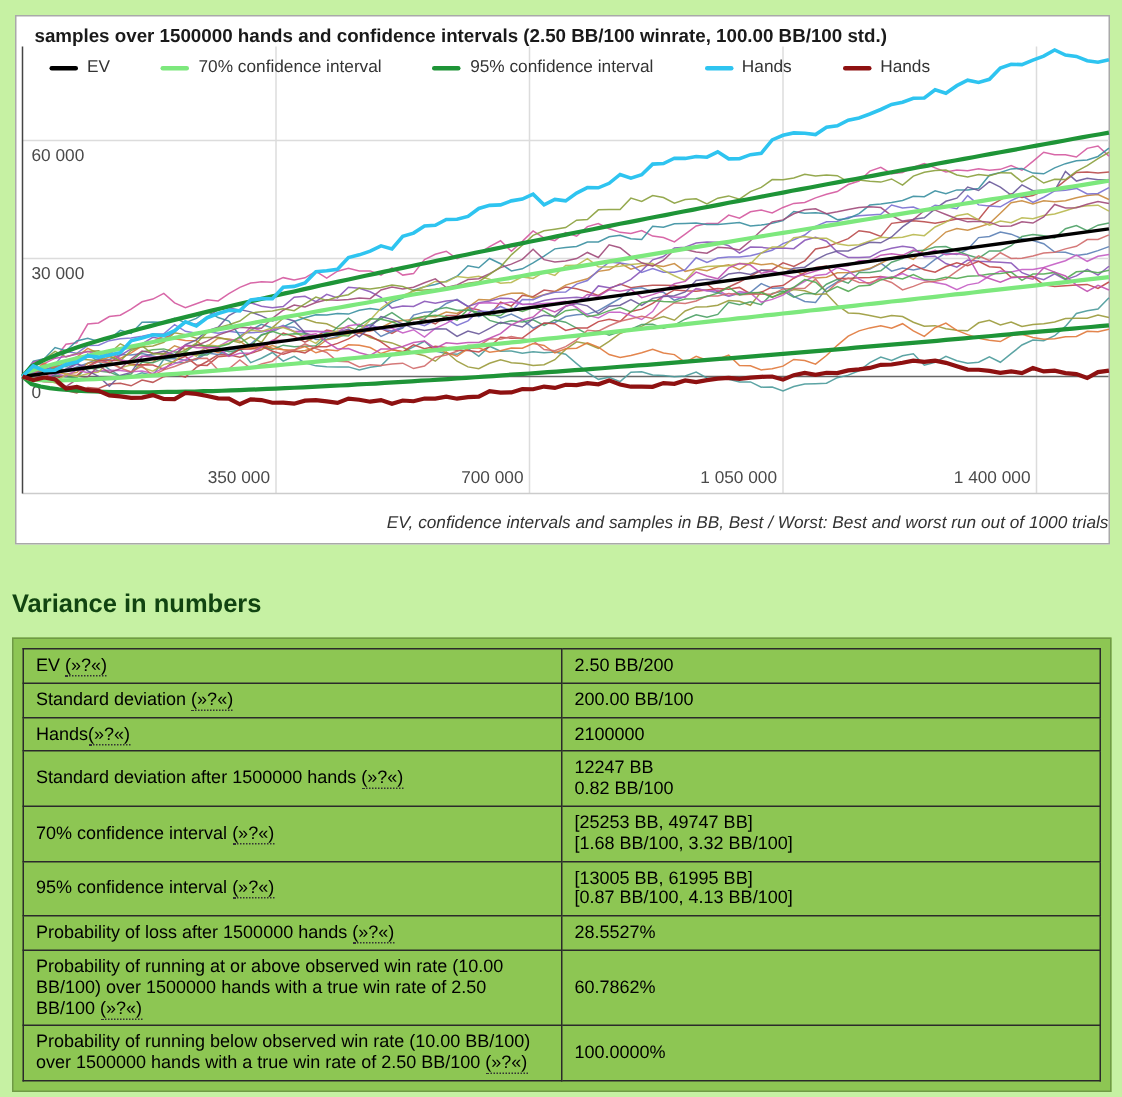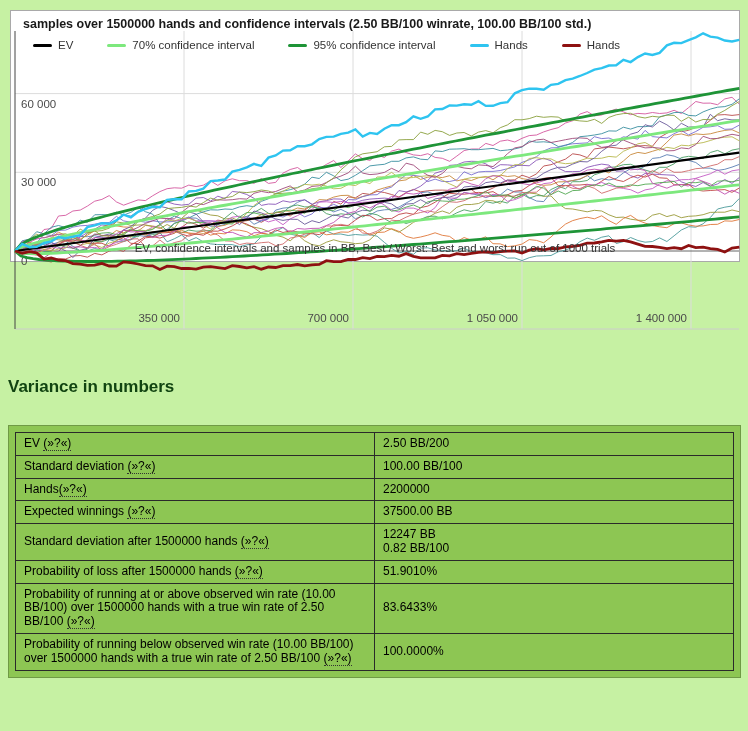--- a/index.html
+++ b/index.html
@@ -4,37 +4,37 @@
 <style>
   html,body{margin:0;padding:0;}
   body{
     width:748px;height:731px;overflow:hidden;
     background:#c6f1a3;
     font-family:"Liberation Sans","DejaVu Sans",sans-serif;
     position:relative;
   }
   
   .chart-card{
-    position:absolute;left:10px;top:10px;width:730px;height:252px;
+    position:absolute;left:10px;top:10px;width:730px;height:353px;
     background:#ffffff;border:1px solid #a9a9a9;box-sizing:border-box;padding-left:28px;
   }
   .chart-title{
     position:absolute;left:12px;top:6px;right:10px;
     font-size:12.5px;font-weight:bold;color:#1a1a1a;z-index:3;
   }
   .chart-legend{
     position:absolute;left:22px;top:28px;z-index:3;
     display:flex;align-items:center;gap:34px;
   }
   .legend-item{display:flex;align-items:center;gap:6px;cursor:pointer;}
   .legend-swatch{width:19px;height:3px;border-radius:2px;}
   .legend-label{font-size:11.5px;color:#333;}
   .chart-caption{
-    position:absolute;left:0;right:0;bottom:7px;text-align:center;
-    font-size:11.5px;color:#333;z-index:3;
+    position:absolute;left:0;right:0;bottom:7px;text-align:right;
+    font-size:11.5px;color:#333;z-index:3;font-style:italic;
   }
   #plot{position:absolute;left:0;top:0;z-index:1;}
   #plot text{font-family:"Liberation Sans","DejaVu Sans",sans-serif;}
   
   .section-heading{
     margin:16px 0 0 8px;
     font-size:17px;font-weight:bold;color:#114411;
   }
   .table-wrap{
     position:absolute;left:8px;top:425px;width:733px;box-sizing:border-box;
@@ -120,52 +120,56 @@
       <path d="M4.0,240.0L10.0,245.0L16.1,246.7L22.1,247.7L28.1,248.5L34.2,249.0L40.2,249.4L46.3,249.8L52.3,250.0L58.3,250.2L64.4,250.4L70.4,250.4L76.4,250.5L82.5,250.5L88.5,250.5L94.5,250.4L100.6,250.3L106.6,250.2L112.6,250.1L118.7,250.0L124.7,249.8L130.8,249.7L136.8,249.5L142.8,249.3L148.9,249.1L154.9,248.8L160.9,248.6L167.0,248.3L173.0,248.1L179.0,247.8L185.1,247.5L191.1,247.2L197.1,246.9L203.2,246.6L209.2,246.3L215.3,246.0L221.3,245.7L227.3,245.3L233.4,245.0L239.4,244.7L245.4,244.3L251.5,243.9L257.5,243.6L263.5,243.2L269.6,242.8L275.6,242.5L281.6,242.1L287.7,241.7L293.7,241.3L299.8,240.9L305.8,240.5L311.8,240.1L317.9,239.7L323.9,239.3L329.9,238.8L336.0,238.4L342.0,238.0L348.0,237.6L354.1,237.1L360.1,236.7L366.1,236.2L372.2,235.8L378.2,235.4L384.3,234.9L390.3,234.5L396.3,234.0L402.4,233.5L408.4,233.1L414.4,232.6L420.5,232.2L426.5,231.7L432.5,231.2L438.6,230.7L444.6,230.3L450.6,229.8L456.7,229.3L462.7,228.8L468.8,228.3L474.8,227.9L480.8,227.4L486.9,226.9L492.9,226.4L498.9,225.9L505.0,225.4L511.0,224.9L517.0,224.4L523.1,223.9L529.1,223.4L535.1,222.9L541.2,222.4L547.2,221.9L553.3,221.4L559.3,220.8L565.3,220.3L571.4,219.8L577.4,219.3L583.4,218.8L589.5,218.3L595.5,217.7L601.5,217.2L607.6,216.7L613.6,216.2L619.6,215.6L625.7,215.1L631.7,214.6L637.8,214.0L643.8,213.5L649.8,213.0L655.9,212.4L661.9,211.9L667.9,211.3L674.0,210.8L680.0,210.3L686.0,209.7L692.1,209.2L698.1,208.6L704.1,208.1L710.2,207.5L716.2,207.0L722.3,206.4L728.3,205.9" fill="none" stroke="#1e9437" stroke-width="2.8"></path>
       <path d="M4.0,240.0L10.0,236.2L16.1,234.2L22.1,232.5L28.1,230.9L34.2,229.3L40.2,227.9L46.3,226.5L52.3,225.1L58.3,223.8L64.4,222.5L70.4,221.3L76.4,220.0L82.5,218.8L88.5,217.5L94.5,216.3L100.6,215.2L106.6,214.0L112.6,212.8L118.7,211.6L124.7,210.5L130.8,209.3L136.8,208.2L142.8,207.1L148.9,206.0L154.9,204.8L160.9,203.7L167.0,202.6L173.0,201.5L179.0,200.4L185.1,199.3L191.1,198.3L197.1,197.2L203.2,196.1L209.2,195.0L215.3,194.0L221.3,192.9L227.3,191.8L233.4,190.8L239.4,189.7L245.4,188.7L251.5,187.6L257.5,186.6L263.5,185.5L269.6,184.5L275.6,183.4L281.6,182.4L287.7,181.4L293.7,180.3L299.8,179.3L305.8,178.3L311.8,177.2L317.9,176.2L323.9,175.2L329.9,174.2L336.0,173.2L342.0,172.1L348.0,171.1L354.1,170.1L360.1,169.1L366.1,168.1L372.2,167.1L378.2,166.1L384.3,165.1L390.3,164.1L396.3,163.1L402.4,162.1L408.4,161.1L414.4,160.1L420.5,159.1L426.5,158.1L432.5,157.1L438.6,156.1L444.6,155.1L450.6,154.1L456.7,153.1L462.7,152.1L468.8,151.1L474.8,150.2L480.8,149.2L486.9,148.2L492.9,147.2L498.9,146.2L505.0,145.2L511.0,144.3L517.0,143.3L523.1,142.3L529.1,141.3L535.1,140.3L541.2,139.4L547.2,138.4L553.3,137.4L559.3,136.4L565.3,135.5L571.4,134.5L577.4,133.5L583.4,132.6L589.5,131.6L595.5,130.6L601.5,129.7L607.6,128.7L613.6,127.7L619.6,126.8L625.7,125.8L631.7,124.8L637.8,123.9L643.8,122.9L649.8,121.9L655.9,121.0L661.9,120.0L667.9,119.1L674.0,118.1L680.0,117.1L686.0,116.2L692.1,115.2L698.1,114.3L704.1,113.3L710.2,112.4L716.2,111.4L722.3,110.4L728.3,109.5" fill="none" stroke="#7de87d" stroke-width="2.8"></path>
       <path d="M4.0,240.0L10.0,242.1L16.1,242.5L22.1,242.6L28.1,242.6L34.2,242.5L40.2,242.3L46.3,242.0L52.3,241.7L58.3,241.4L64.4,241.1L70.4,240.7L76.4,240.3L82.5,239.9L88.5,239.5L94.5,239.1L100.6,238.6L106.6,238.2L112.6,237.7L118.7,237.2L124.7,236.7L130.8,236.2L136.8,235.7L142.8,235.2L148.9,234.7L154.9,234.2L160.9,233.6L167.0,233.1L173.0,232.6L179.0,232.0L185.1,231.5L191.1,230.9L197.1,230.4L203.2,229.8L209.2,229.2L215.3,228.7L221.3,228.1L227.3,227.5L233.4,226.9L239.4,226.3L245.4,225.8L251.5,225.2L257.5,224.6L263.5,224.0L269.6,223.4L275.6,222.8L281.6,222.2L287.7,221.6L293.7,221.0L299.8,220.4L305.8,219.7L311.8,219.1L317.9,218.5L323.9,217.9L329.9,217.3L336.0,216.7L342.0,216.0L348.0,215.4L354.1,214.8L360.1,214.2L366.1,213.5L372.2,212.9L378.2,212.3L384.3,211.6L390.3,211.0L396.3,210.4L402.4,209.7L408.4,209.1L414.4,208.4L420.5,207.8L426.5,207.2L432.5,206.5L438.6,205.9L444.6,205.2L450.6,204.6L456.7,203.9L462.7,203.3L468.8,202.6L474.8,202.0L480.8,201.3L486.9,200.7L492.9,200.0L498.9,199.3L505.0,198.7L511.0,198.0L517.0,197.4L523.1,196.7L529.1,196.0L535.1,195.4L541.2,194.7L547.2,194.0L553.3,193.4L559.3,192.7L565.3,192.0L571.4,191.4L577.4,190.7L583.4,190.0L589.5,189.4L595.5,188.7L601.5,188.0L607.6,187.4L613.6,186.7L619.6,186.0L625.7,185.3L631.7,184.7L637.8,184.0L643.8,183.3L649.8,182.6L655.9,181.9L661.9,181.3L667.9,180.6L674.0,179.9L680.0,179.2L686.0,178.5L692.1,177.9L698.1,177.2L704.1,176.5L710.2,175.8L716.2,175.1L722.3,174.4L728.3,173.8" fill="none" stroke="#7de87d" stroke-width="2.8"></path>
       <path d="M4.0,240.0L728.3,141.6" fill="none" stroke="#000000" stroke-width="2.2"></path>
       <path d="M4.0,240.0L11.2,233.0L18.5,236.2L25.7,235.8L33.0,232.0L40.2,230.4L47.5,226.3L54.7,227.1L61.9,225.7L69.2,224.1L76.4,216.2L83.7,214.4L90.9,212.2L98.2,212.8L105.4,209.4L112.6,203.6L119.9,206.3L127.1,200.8L134.4,198.0L141.6,195.8L148.9,196.2L156.1,189.0L163.3,188.1L170.6,188.2L177.8,180.5L185.1,179.9L192.3,177.6L199.6,170.1L206.8,169.5L214.0,168.5L221.3,160.7L228.5,158.9L235.8,156.4L243.0,152.9L250.3,155.0L257.5,146.6L264.7,144.4L272.0,139.6L279.2,139.2L286.5,135.3L293.7,135.2L301.0,133.3L308.2,128.0L315.4,125.9L322.7,125.6L329.9,122.9L337.2,121.7L344.4,118.4L351.7,125.6L358.9,121.9L366.1,122.9L373.4,117.7L380.6,114.1L387.9,114.2L395.1,111.2L402.4,105.3L409.6,107.8L416.8,105.5L424.1,98.4L431.3,98.0L438.6,94.5L445.8,94.6L453.1,93.3L460.3,93.8L467.5,90.2L474.8,94.9L482.0,94.8L489.3,92.1L496.5,91.2L503.8,82.3L511.0,79.2L518.2,77.6L525.5,77.8L532.7,78.7L540.0,73.8L547.2,72.9L554.5,69.1L561.7,67.6L568.9,65.0L576.2,62.0L583.4,58.6L590.7,57.1L597.9,54.5L605.2,54.3L612.4,48.8L619.6,51.1L626.9,46.1L634.1,42.5L641.4,44.0L648.6,41.9L655.9,34.4L663.1,31.8L670.3,32.1L677.6,29.1L684.8,26.4L692.1,22.3L699.3,25.7L706.6,26.6L713.8,29.5L721.0,30.5L728.3,28.8" fill="none" stroke="#2ec4f0" stroke-width="2.4"></path>
       <path d="M4.0,240.0L11.2,242.4L18.5,240.7L25.7,241.9L33.0,248.1L40.2,247.0L47.5,249.1L54.7,249.6L61.9,252.6L69.2,253.2L76.4,254.3L83.7,254.1L90.9,252.4L98.2,255.0L105.4,255.1L112.6,250.9L119.9,251.6L127.1,253.0L134.4,254.6L141.6,254.8L148.9,258.5L156.1,255.2L163.3,255.7L170.6,257.5L177.8,257.4L185.1,258.1L192.3,256.1L199.6,255.7L206.8,256.6L214.0,257.6L221.3,254.7L228.5,255.5L235.8,256.8L243.0,255.7L250.3,258.2L257.5,256.0L264.7,256.5L272.0,254.7L279.2,254.7L286.5,253.5L293.7,254.8L301.0,253.8L308.2,253.4L315.4,249.7L322.7,250.7L329.9,250.6L337.2,248.4L344.4,248.5L351.7,246.7L358.9,247.6L366.1,245.5L373.4,245.7L380.6,244.4L387.9,245.2L395.1,242.6L402.4,245.3L409.6,246.8L416.8,246.8L424.1,246.9L431.3,244.4L438.6,244.9L445.8,242.6L453.1,243.7L460.3,242.4L467.5,241.4L474.8,240.9L482.0,241.6L489.3,240.7L496.5,240.2L503.8,240.0L511.0,242.1L518.2,239.1L525.5,237.6L532.7,238.9L540.0,237.5L547.2,237.7L554.5,235.9L561.7,235.3L568.9,234.3L576.2,232.2L583.4,232.0L590.7,230.8L597.9,229.4L605.2,230.2L612.4,229.4L619.6,230.9L626.9,233.2L634.1,235.4L641.4,235.5L648.6,236.3L655.9,237.6L663.1,236.6L670.3,237.7L677.6,234.4L684.8,236.6L692.1,236.1L699.3,237.7L706.6,238.4L713.8,241.0L721.0,237.1L728.3,236.1" fill="none" stroke="#8e1111" stroke-width="2.8"></path>
     </svg>
   <div class="chart-caption">EV, confidence intervals and samples in BB, Best / Worst: Best and worst run out of 1000 trials</div>
 </div>
 
-<h2 class="section-heading" style="position:absolute;left:0;top:377px;margin-left:8px;margin-top:0;">Variance in numbers</h2>
+<h2 class="section-heading" style="position:absolute;left:0;top:377px;margin-left:8px;margin-top:16px;">Variance in numbers</h2>
 
 <div class="table-wrap">
   <table class="variance">
     <tbody>
         <tr>
           <td class="label-col">EV <a class="help-link" href="#">(»?«)</a></td>
           <td>2.50 BB/200</td>
         </tr>
         <tr>
           <td class="label-col">Standard deviation <a class="help-link" href="#">(»?«)</a></td>
-          <td>100.00 BB/100</td>
+          <td>200.00 BB/100</td>
         </tr>
         <tr>
           <td class="label-col">Hands<a class="help-link" href="#">(»?«)</a></td>
-          <td>2200000</td>
-        </tr>
-        <tr>
-          <td class="label-col">Expected winnings <a class="help-link" href="#">(»?«)</a></td>
-          <td>37500.00 BB</td>
+          <td>2100000</td>
         </tr>
         <tr>
           <td class="label-col">Standard deviation after 1500000 hands <a class="help-link" href="#">(»?«)</a></td>
           <td>12247 BB<br>0.82 BB/100</td>
         </tr>
         <tr>
+          <td class="label-col">70% confidence interval <a class="help-link" href="#">(»?«)</a></td>
+          <td>[25253 BB, 49747 BB]<br>[1.68 BB/100, 3.32 BB/100]</td>
+        </tr>
+        <tr>
+          <td class="label-col">95% confidence interval <a class="help-link" href="#">(»?«)</a></td>
+          <td>[13005 BB, 61995 BB]<br>[0.87 BB/100, 4.13 BB/100]</td>
+        </tr>
+        <tr>
           <td class="label-col">Probability of loss after 1500000 hands <a class="help-link" href="#">(»?«)</a></td>
-          <td>51.9010%</td>
+          <td>28.5527%</td>
         </tr>
         <tr>
           <td class="label-col">Probability of running at or above observed win rate (10.00 BB/100) over 1500000 hands with a true win rate of 2.50 BB/100 <a class="help-link" href="#">(»?«)</a></td>
-          <td>83.6433%</td>
+          <td>60.7862%</td>
         </tr>
         <tr>
           <td class="label-col">Probability of running below observed win rate (10.00 BB/100) over 1500000 hands with a true win rate of 2.50 BB/100 <a class="help-link" href="#">(»?«)</a></td>
           <td>100.0000%</td>
         </tr>
       </tbody>
   </table>
 </div>
 
 </body></html>

